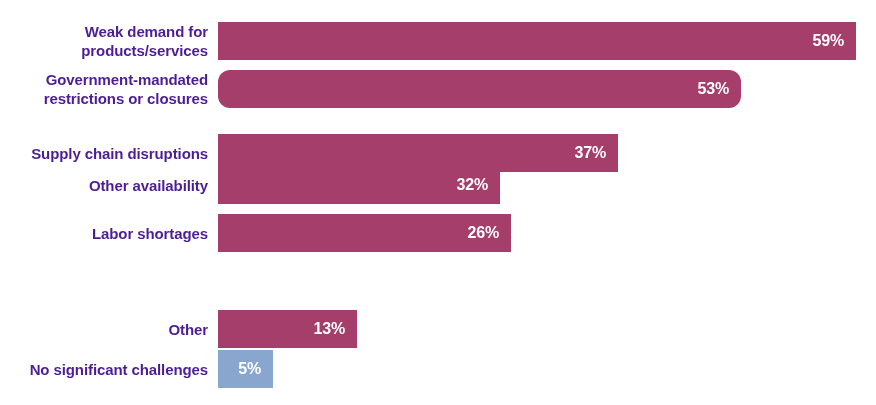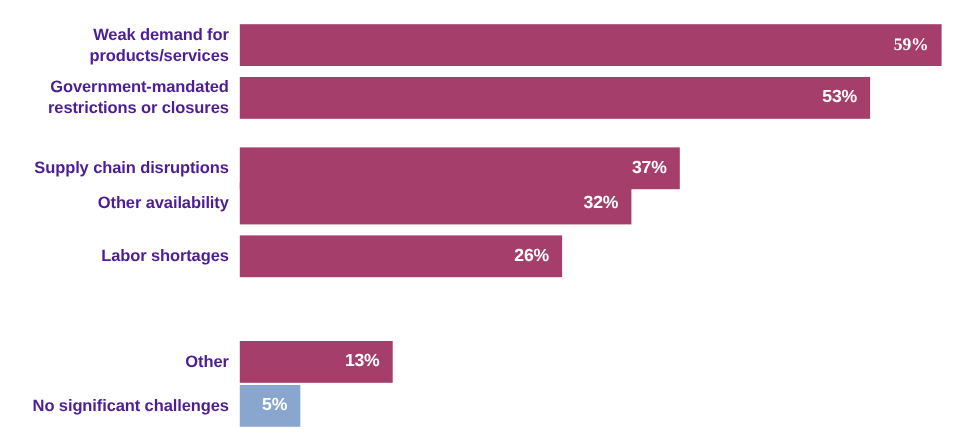--- a/index.html
+++ b/index.html
@@ -68,43 +68,43 @@
 </style>
 </head>
 <body>
 
 <div id="chart-root">
   <div class="chart-rows">
 
     <div class="bar-row" style="top:22px;">
       <div class="cat-label">Weak demand for
 products/services</div>
-      <div class="bar primary" style="width:638px;font-family:Liberation Serif, serif;">
+      <div class="bar primary" style="width:638px;">
         <span class="bar-value">59%</span>
       </div>
     </div>
 
     <div class="bar-row" style="top:70px;">
       <div class="cat-label">Government-mandated
 restrictions or closures</div>
-      <div class="bar primary" style="width:573px;">
+      <div class="bar primary" style="width:523px;border-radius:12px;">
         <span class="bar-value">53%</span>
       </div>
     </div>
 
     <div class="bar-row" style="top:134px;">
       <div class="cat-label">Supply chain disruptions</div>
       <div class="bar primary" style="width:400px;">
         <span class="bar-value">37%</span>
       </div>
     </div>
 
     <div class="bar-row" style="top:166px;">
       <div class="cat-label">Other availability</div>
-      <div class="bar primary" style="width:356px;padding-left:32px;">
+      <div class="bar primary" style="width:282px;padding-left:32px;">
         <span class="bar-value">32%</span>
       </div>
     </div>
 
     <div class="bar-row" style="top:214px;">
       <div class="cat-label">Labor shortages</div>
       <div class="bar primary" style="width:293px;">
         <span class="bar-value">26%</span>
       </div>
     </div>

